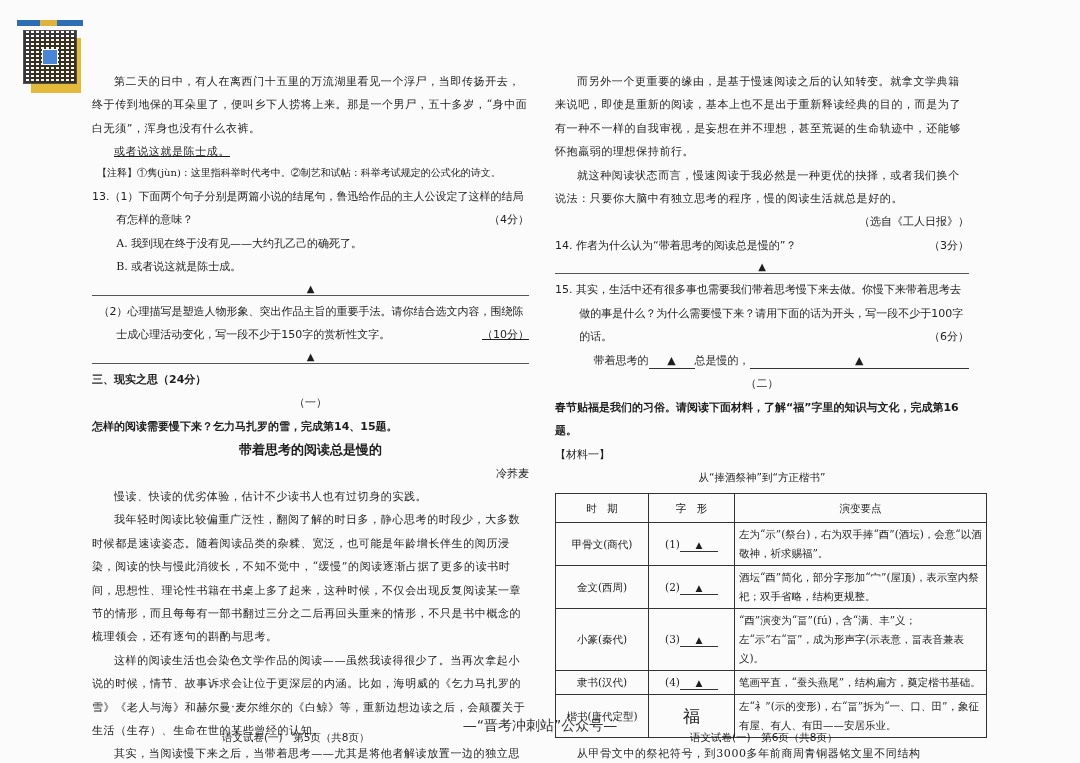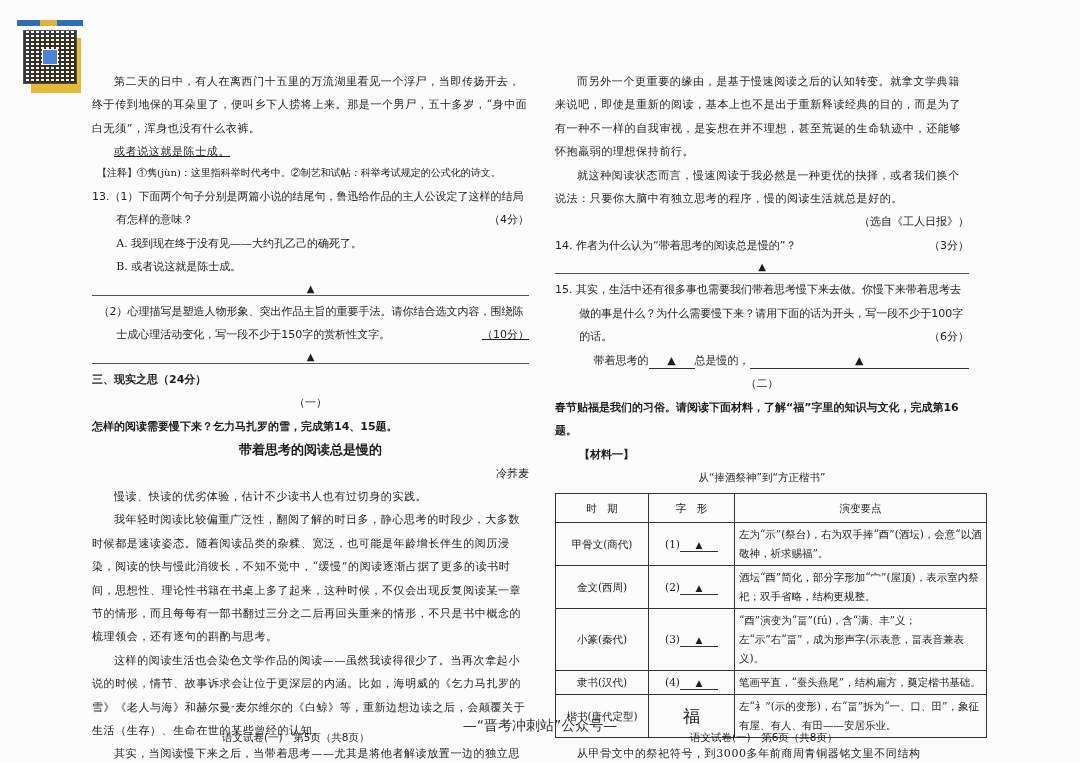--- a/index.html
+++ b/index.html
@@ -119,21 +119,21 @@
     <p class="sans" style="padding-left:3.5em; display:flex; align-items:baseline;">
       <span>带着思考的</span>
       <span class="blank" style="width:46px;"><span>▲</span></span>
       <span>总是慢的，</span>
       <span class="blank" style="flex:1;"><span>▲</span></span>
     </p>
   </div>
 
   <p class="center sans">（二）</p>
   <p class="sans" style="font-weight:bold;">春节贴福是我们的习俗。请阅读下面材料，了解“福”字里的知识与文化，完成第16题。</p>
-  <p class="sans" style="font-weight:bold;margin-left:24px;">【材料一】</p>
+  <p class="sans" style="font-weight:normal;">【材料一】</p>
   <p class="table-title sans">从“捧酒祭神”到“方正楷书”</p>
 
   <table>
     <tbody>
         <tr>
       <th class="sans">时　期</th>
       <th class="sans">字　形</th>
       <th class="sans">演变要点</th>
     </tr>
     <tr>

